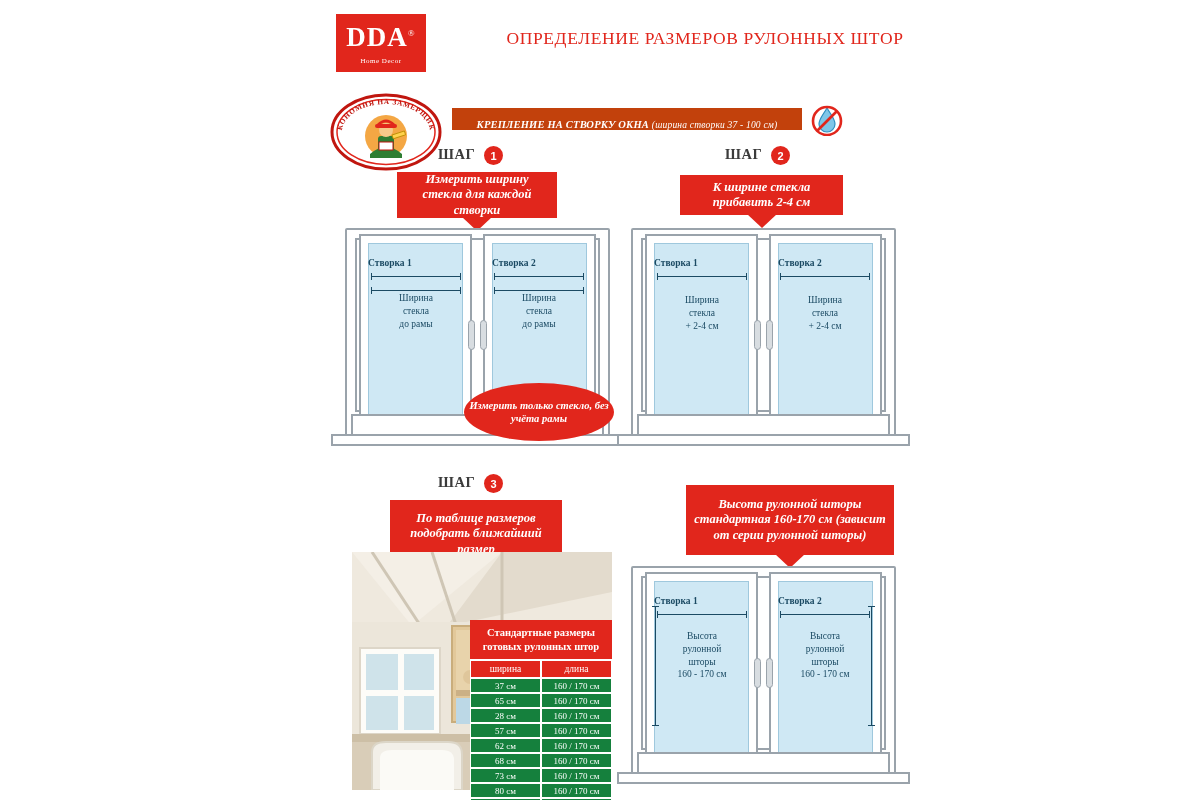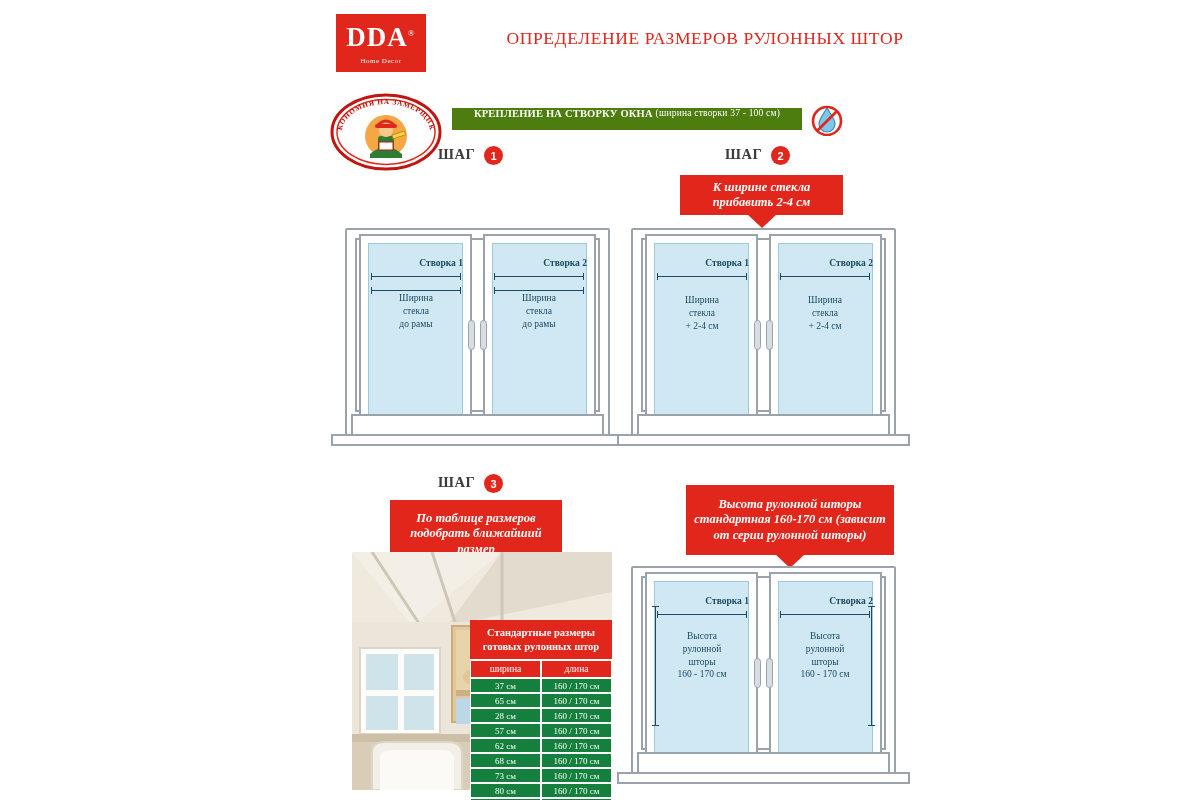--- a/index.html
+++ b/index.html
@@ -33,22 +33,22 @@
     font-family:"Liberation Serif", serif;
   }
 
   
   .stamp { position:absolute; left:330px; top:92px; width:112px; height:80px; }
   .stamp svg { display:block; }
 
   
   .redbar {
     position:absolute; left:452px; top:108px; width:350px; height:22px;
-    background:#4d7c0f; color:#fff; display:flex; align-items:flex-start;
-    justify-content:center; font-size:10.5px; font-weight:bold; letter-spacing:.2px;
+    background:#c2410c; color:#fff; display:flex; align-items:flex-end;
+    justify-content:center; font-size:10.5px; font-weight:bold; letter-spacing:.2px;font-style:italic;
   }
   .redbar .thin { font-weight:normal; font-size:9.5px; }
 
   
   .nowater { position:absolute; left:810px; top:104px; width:34px; height:32px; }
 
   
   .stephead { position:absolute; font-weight:bold; font-size:14.5px; color:#3b3b3b; letter-spacing:.5px; }
   .stepnum {
     position:absolute; width:19px; height:19px; border-radius:50%;
@@ -97,21 +97,21 @@
   }
   .handle {
     position:absolute; width:7px; height:30px; border-radius:4px;
     background:#d8dde1; border:1px solid #9aa3ab;
   }
   .glabel {
     position:absolute; text-align:center; font-size:9.5px; color:#1b4a63;
     font-family:"Liberation Serif", serif; line-height:1.35;
   }
   .stvorka {
-    position:absolute; text-align:right; font-size:9.5px; font-weight:bold;
+    position:absolute; text-align:left; font-size:9.5px; font-weight:bold;
     color:#1b4a63; font-family:"Liberation Serif", serif;
   }
   .vline {
     position:absolute; width:1px; background:#1b4a63;
   }
   .vline:before, .vline:after{
     content:""; position:absolute; left:-3px; width:7px; height:1px; background:#1b4a63;
   }
   .vline:before { top:0; }
   .vline:after { bottom:0; }
@@ -189,20 +189,24 @@
     <svg width="34" height="32" viewBox="0 0 34 32">
       <path d="M17 4 C 13 11, 9 15, 9 20 a 8 8 0 0 0 16 0 c 0 -5 -4 -9 -8 -16 z" fill="#7fc6e8" stroke="#2e8fc0" stroke-width="1.2"></path>
       <circle cx="17" cy="17" r="14" fill="none" stroke="#e1261c" stroke-width="2.6"></circle>
       <line x1="7" y1="27" x2="27" y2="7" stroke="#e1261c" stroke-width="2.6"></line>
     </svg>
   </div>
 
   <div class="stephead" style="left:438px; top:146px;">ШАГ</div>
   <div class="stepnum" style="left:484px; top:146px;">1</div>
 
+  <div class="banner" style="left:397px; top:172px; width:160px; height:46px; font-size:12.5px;">
+    <span>Измерить ширину стекла для каждой створки</span>
+    <span class="arw"></span>
+  </div>
 
   <div class="window" style="left:345px; top:228px; width:265px; height:218px;">
     <div class="win-outer"></div>
     <div class="win-inner"></div>
     <div class="sash" style="left:14px; width:113px;">
       <div class="glass"></div>
     </div>
     <div class="sash" style="right:14px; width:113px;">
       <div class="glass"></div>
     </div>
@@ -219,20 +223,21 @@
     <div class="glabel" style="left:26px; top:64px; width:90px; white-space:pre-line;">Ширина
 стекла
 до рамы</div>
     <div class="glabel" style="right:26px; top:64px; width:90px; white-space:pre-line;">Ширина
 стекла
 до рамы</div>
     <div class="hline" style="left:26px; top:62px; width:90px;"></div>
     <div class="hline" style="right:26px; top:62px; width:90px;"></div>
   </div>
 
+  <div class="ellipse" style="left:464px; top:383px; width:150px; height:58px;">Измерить только стекло, без учёта рамы</div>
 
   <div class="stephead" style="left:725px; top:146px;">ШАГ</div>
   <div class="stepnum" style="left:771px; top:146px;">2</div>
 
   <div class="banner" style="left:680px; top:175px; width:163px; height:40px; font-size:12.5px;">
     <span>К ширине стекла прибавить 2-4 см</span>
     <span class="arw"></span>
   </div>
 
   <div class="window" style="left:631px; top:228px; width:265px; height:218px;">

